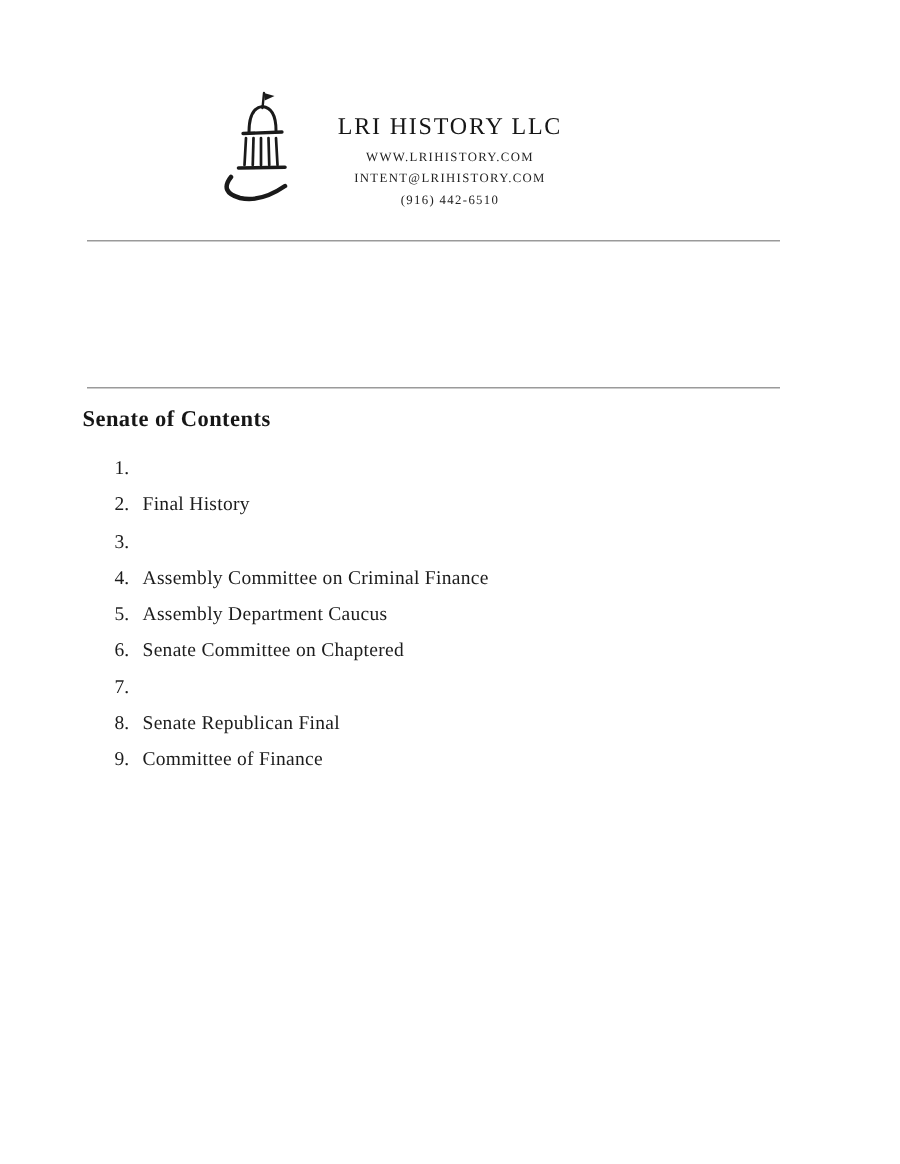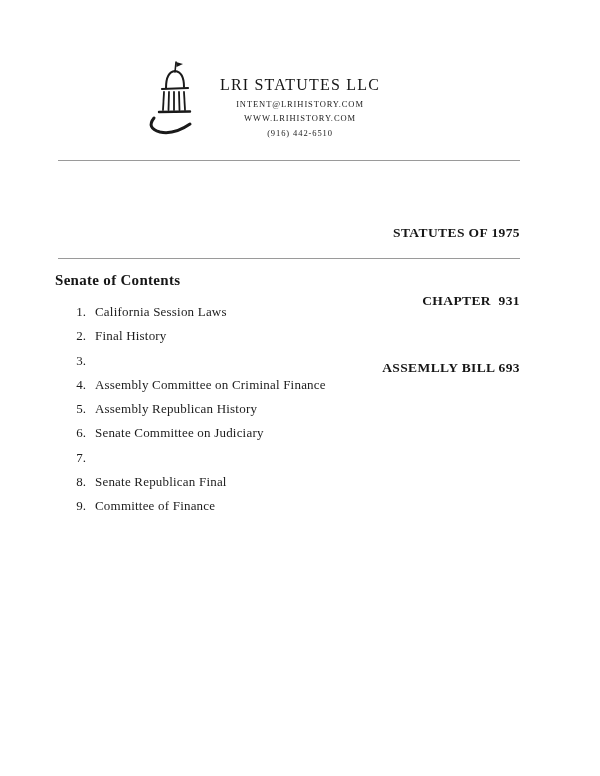--- a/index.html
+++ b/index.html
@@ -118,61 +118,55 @@
       <path d="M39 34 L39.5 52" stroke="#1a1a1a" stroke-width="1.8" stroke-linecap="round"></path>
       <path d="M44 34 L45 52" stroke="#1a1a1a" stroke-width="1.8" stroke-linecap="round"></path>
 
       <path d="M19 54 L50 53.5" stroke="#1a1a1a" stroke-width="2.4" stroke-linecap="round"></path>
 
       <path d="M14 60 Q6 70 20 74 Q34 77 50 66" stroke="#1a1a1a" stroke-width="3" stroke-linecap="round" fill="none"></path>
     </svg>
   </div>
 
   <div class="header-text">
-    <div class="company">LRI STATUTES LLC</div>
+    <div class="company">LRI HISTORY LLC</div>
+    <div class="contact-line">WWW.LRIHISTORY.COM</div>
     <div class="contact-line">INTENT@LRIHISTORY.COM</div>
-    <div class="contact-line">WWW.LRIHISTORY.COM</div>
     <div class="contact-line">(916) 442-6510</div>
   </div>
 
   <div class="rule rule-1"></div>
 
-  <div class="bill-info">
-    <div>STATUTES OF 1975</div>
-    <div>CHAPTER  931</div>
-    <div>ASSEMLLY BILL 693</div>
-  </div>
 
   <div class="rule rule-2"></div>
 
   <div class="toc-title">Senate of Contents</div>
 
   <div class="toc-list">
     <div class="toc-row">
       <span class="toc-num">1.</span>
-      <span class="toc-label">California Session Laws</span>
     </div>
     <div class="toc-row">
       <span class="toc-num">2.</span>
       <span class="toc-label">Final History</span>
     </div>
     <div class="toc-row">
       <span class="toc-num">3.</span>
     </div>
     <div class="toc-row">
       <span class="toc-num">4.</span>
       <span class="toc-label">Assembly Committee on Criminal Finance</span>
     </div>
     <div class="toc-row">
       <span class="toc-num">5.</span>
-      <span class="toc-label">Assembly Republican History</span>
+      <span class="toc-label">Assembly Department Caucus</span>
     </div>
     <div class="toc-row">
       <span class="toc-num">6.</span>
-      <span class="toc-label">Senate Committee on Judiciary</span>
+      <span class="toc-label">Senate Committee on Chaptered</span>
     </div>
     <div class="toc-row">
       <span class="toc-num">7.</span>
     </div>
     <div class="toc-row">
       <span class="toc-num">8.</span>
       <span class="toc-label">Senate Republican Final</span>
     </div>
     <div class="toc-row">
       <span class="toc-num">9.</span>

